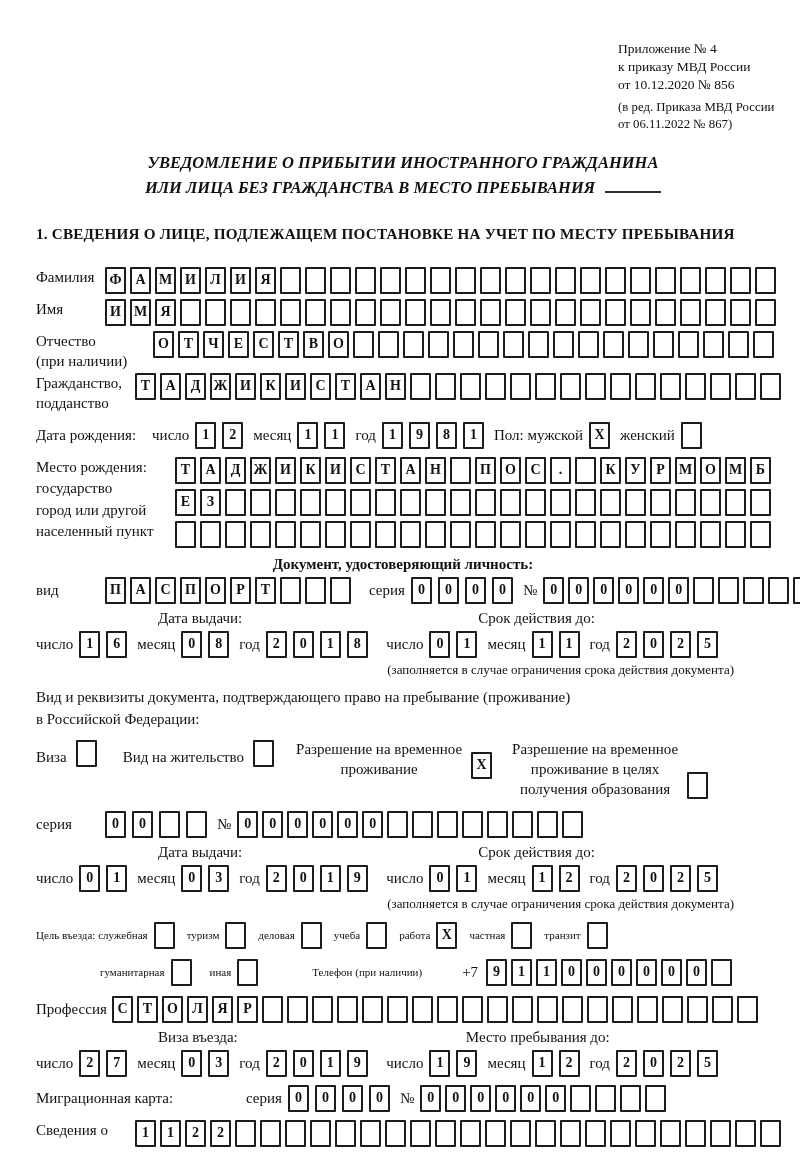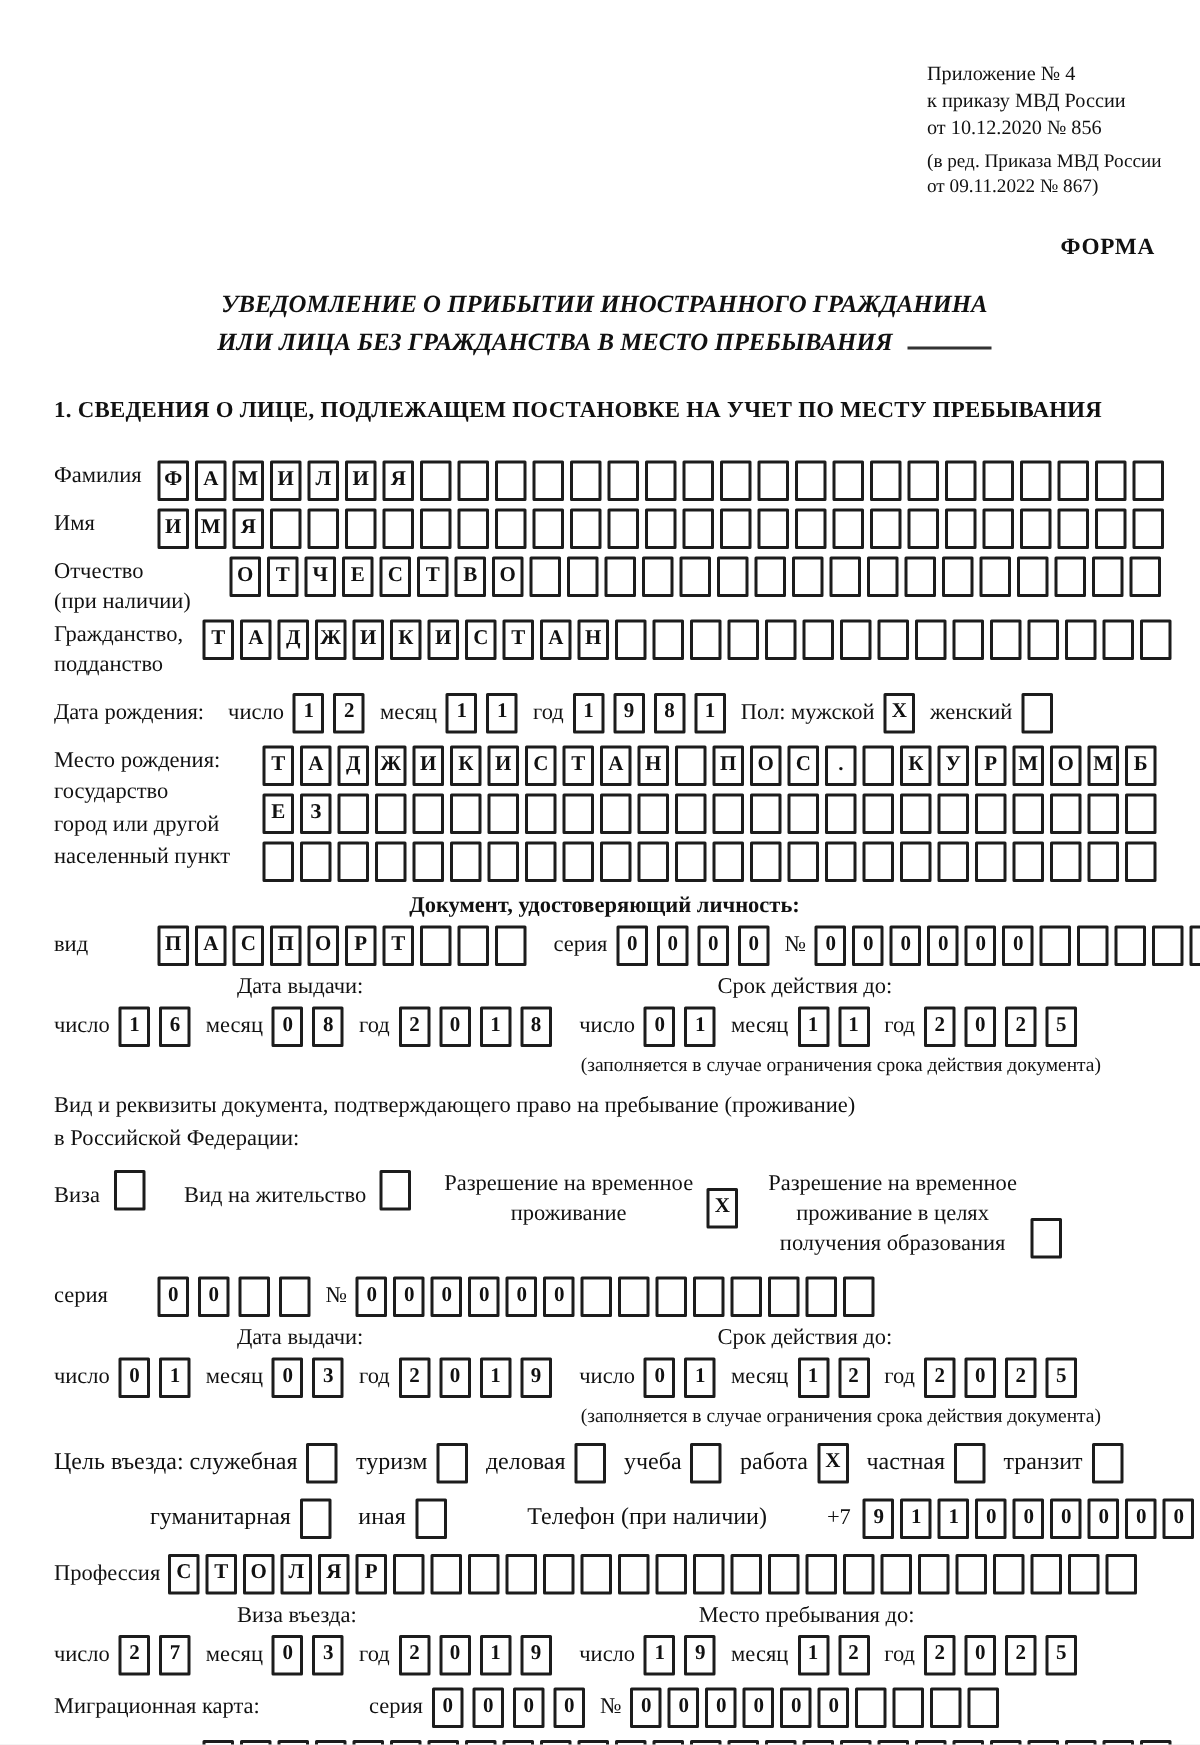--- a/index.html
+++ b/index.html
@@ -43,39 +43,38 @@
   .note{font-size:13px;text-align:right;padding-right:36px;margin-top:4px;}
   .intro{font-size:15px;line-height:1.5;margin-top:8px;}
   
   .permit-row{display:flex;align-items:flex-start;margin-top:8px;}
   .popt{display:flex;align-items:flex-end;}
   .popt .ptext{font-size:15px;line-height:20px;}
   .popt .ptext.c{text-align:center;}
   .popt .box{margin-left:9px;margin-top:1px;}
   
   .purpose{display:flex;align-items:center;margin-top:10px;}
-  .purpose .plbl{font-size:16px;margin-right:6px;flex:0 0 auto;}
+  .purpose .plbl{font-size:11px;margin-right:6px;flex:0 0 auto;}
   .purpose .gap{width:12px;flex:0 0 auto;}
   .phone-prefix{font-size:15px;margin:0 8px 0 0;}
 </style>
 </head>
 <body>
 
 <div class="page">
 
   <div class="ref">
     <div>Приложение № 4</div>
     <div>к приказу МВД России</div>
     <div>от 10.12.2020 № 856</div>
   </div>
   <div class="ref-small">
     <div>(в ред. Приказа МВД России</div>
-    <div>от 09.11.2022 № 867)</div>
-  </div>
-  <div class="forma">ФОРМА</div>
+    <div>от 06.11.2022 № 867)</div>
+  </div>
 
   <div class="title">
     <div>УВЕДОМЛЕНИЕ О ПРИБЫТИИ ИНОСТРАННОГО ГРАЖДАНИНА</div>
     <div>
       <span>ИЛИ ЛИЦА БЕЗ ГРАЖДАНСТВА В МЕСТО ПРЕБЫВАНИЯ</span><span class="title-underline"></span>
     </div>
   </div>
 
   <div class="section-title">1. СВЕДЕНИЯ О ЛИЦЕ, ПОДЛЕЖАЩЕМ ПОСТАНОВКЕ НА УЧЕТ ПО МЕСТУ ПРЕБЫВАНИЯ</div>
 

